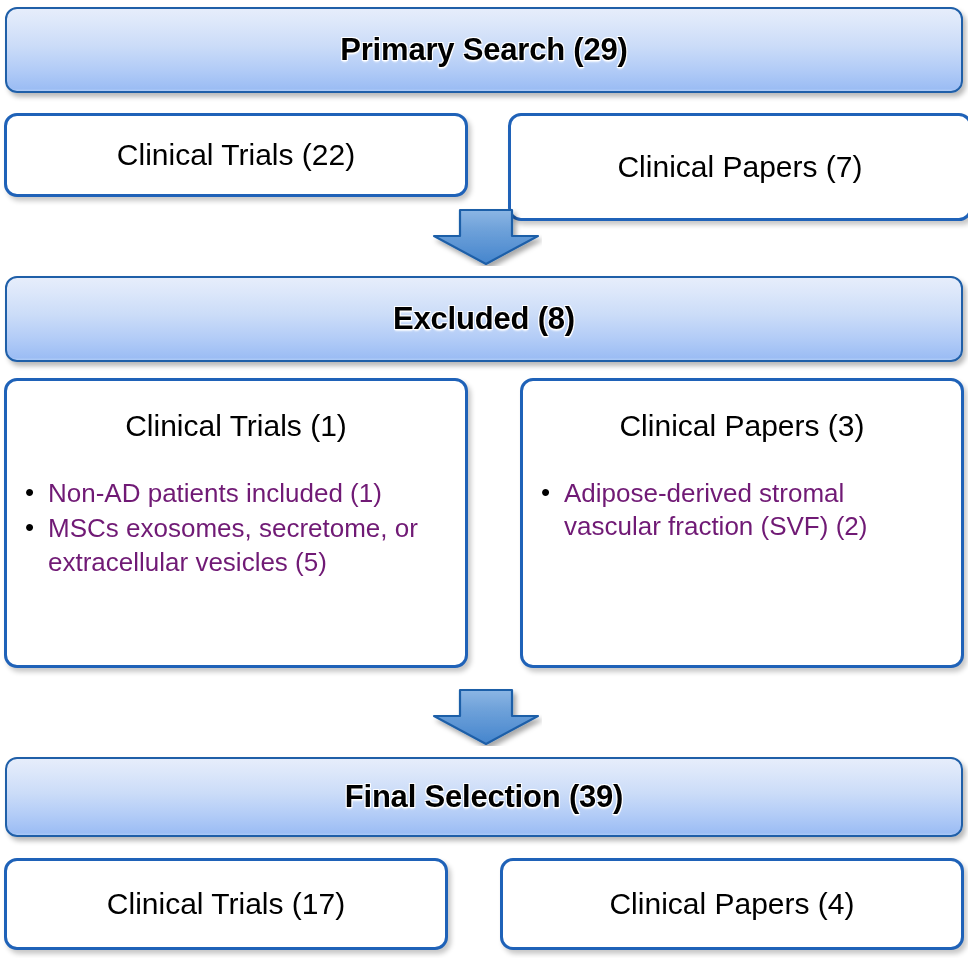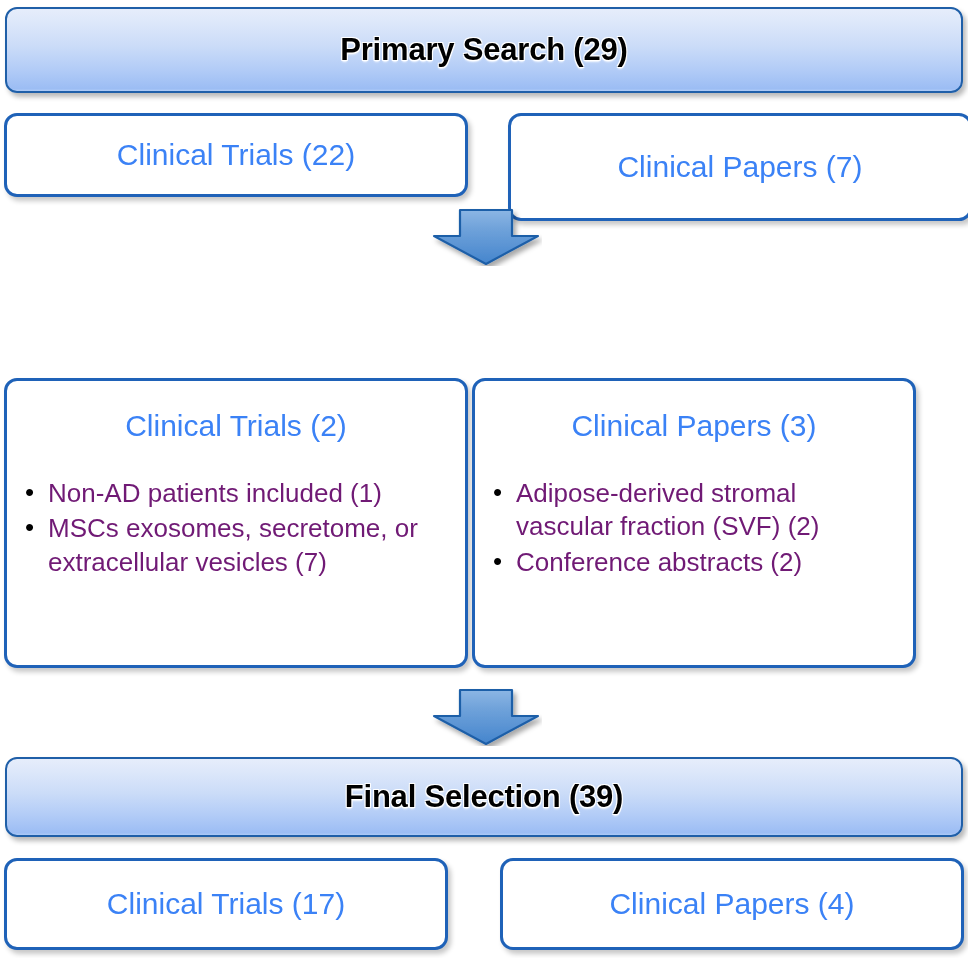--- a/index.html
+++ b/index.html
@@ -60,21 +60,21 @@
     background: #FFFFFF;
     box-shadow: 3px 4px 5px rgba(0,0,0,0.22);
   }
   .wbox-title {
     position: absolute;
     left: 0;
     right: 0;
     text-align: center;
     font-size: 30px;
     font-weight: normal;
-    color: #3b82f6;
+    color: #000000;
     white-space: nowrap;
   }
   .wbox-simple {
     display: flex;
     align-items: center;
     justify-content: center;
   }
   .wbox-simple .wbox-title {
     position: static;
   }
@@ -135,34 +135,36 @@
           <stop offset="100%" stop-color="#4585CD"></stop>
         </linearGradient>
         <filter id="ashadow1" x="-30%" y="-30%" width="180%" height="190%">
           <feDropShadow dx="3" dy="4" stdDeviation="2.4" flood-color="#000000" flood-opacity="0.34"></feDropShadow>
         </filter>
       </defs>
       <polygon points="30,2 82,2 82,28 108,28 56,56 4,28 30,28" fill="url(#agrad1)" stroke="#1F5FA8" stroke-width="2.2" stroke-linejoin="round" filter="url(#ashadow1)"></polygon>
     </svg>
   </div>
 
+  <div class="banner" style="left:5px; top:276px; width:958px; height:86px;">
+    <span class="banner-label">Excluded (8)</span>
+  </div>
 
   <div class="wbox" style="left:4px; top:378px; width:464px; height:290px;">
-    <div class="wbox-title" style="top:28px;">Clinical Trials (2)</div>
+    <div class="wbox-title" style="top:28px;">Clinical Trials (1)</div>
     <ul class="bullets" style="left:14px; top:96px; right:10px;">
       <li>Non-AD patients included (1)</li>
-      <li>MSCs exosomes, secretome, or extracellular vesicles (7)</li>
+      <li>MSCs exosomes, secretome, or extracellular vesicles (5)</li>
     </ul>
   </div>
 
-  <div class="wbox" style="left:472px; top:378px; width:444px; height:290px;">
+  <div class="wbox" style="left:520px; top:378px; width:444px; height:290px;">
     <div class="wbox-title" style="top:28px;">Clinical Papers (3)</div>
     <ul class="bullets" style="left:14px; top:96px; right:18px;">
       <li>Adipose-derived stromal vascular fraction (SVF) (2)</li>
-      <li>Conference abstracts (2)</li>
     </ul>
   </div>
 
   <div class="arrow" style="left:430px; top:688px; width:112px; height:58px;">
     <svg width="112" height="58" viewBox="0 0 112 58" xmlns="http://www.w3.org/2000/svg">
       <defs>
         <linearGradient id="agrad2" x1="0" y1="0" x2="0" y2="1">
           <stop offset="0%" stop-color="#8CB6E4"></stop>
           <stop offset="35%" stop-color="#6FA2DA"></stop>
           <stop offset="100%" stop-color="#4585CD"></stop>

